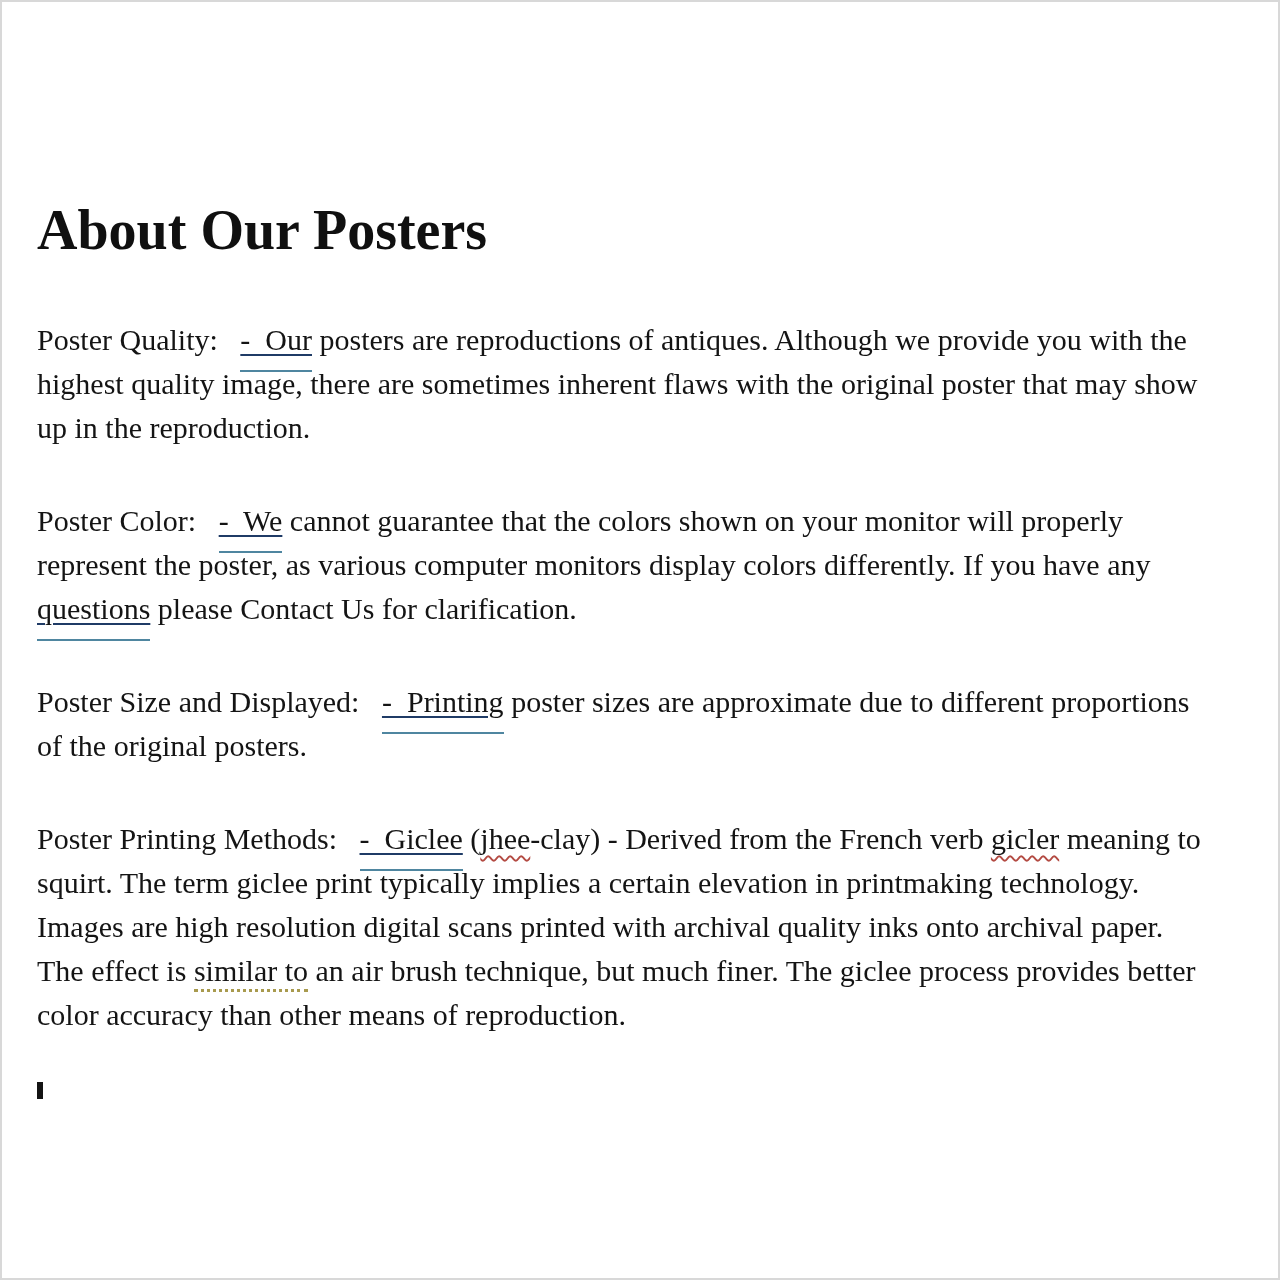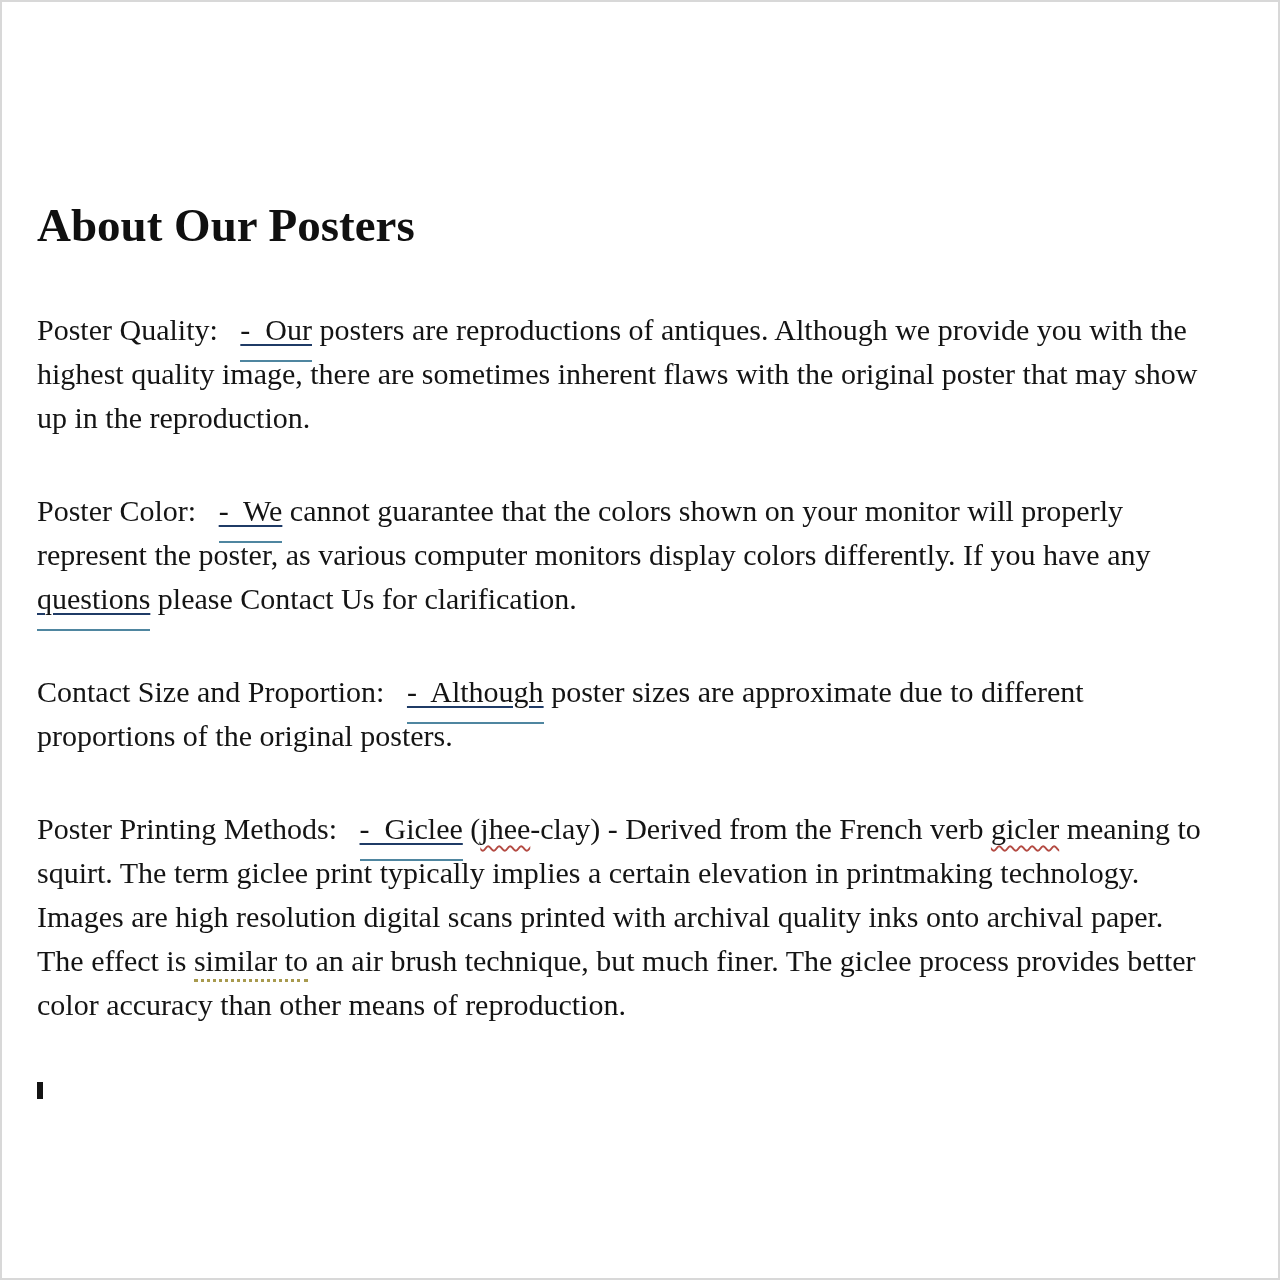--- a/index.html
+++ b/index.html
@@ -17,21 +17,21 @@
     font-family: "Liberation Serif", "DejaVu Serif", serif;
     color: #141414;
     overflow: hidden;
   }
   #content {
     box-sizing: border-box;
     padding: 196px 72px 0 35px;
   }
   h1.doc-title {
     margin: 0 0 56px 0;
-    font-size: 47px;
+    font-size: 56px;
     font-weight: bold;
     letter-spacing: 0px;
     color: #101010;
   }
   p.para {
     margin: 0 0 49px 0;
     font-size: 30px;
     line-height: 44px;
     white-space: pre-wrap;
   }
@@ -73,18 +73,18 @@
 </style>
 </head>
 <body>
 
 <div id="page">
   <div id="content">
     <h1 class="doc-title">About Our Posters</h1>
     <div id="paragraphs">
         <p class="para"><span class="run-bold">Poster Quality:</span><span class="run-plain">   </span><span class="run-grammar">-  Our</span><span class="run-plain"> posters are reproductions of antiques. Although we provide you with the highest quality image, there are sometimes inherent flaws with the original poster that may show up in the reproduction.</span></p>
         <p class="para"><span class="run-bold">Poster Color:</span><span class="run-plain">   </span><span class="run-grammar">-  We</span><span class="run-plain"> cannot guarantee that the colors shown on your monitor will properly represent the poster, as various computer monitors display colors differently. If you have any </span><span class="run-grammar">questions</span><span class="run-plain"> please Contact Us for clarification.</span></p>
-        <p class="para"><span class="run-bold">Contact Size and Proportion:</span><span class="run-plain">   </span><span class="run-grammar">-  Although</span><span class="run-plain"> poster sizes are approximate due to different proportions of the original posters.</span></p>
+        <p class="para"><span class="run-bold">Poster Size and Displayed:</span><span class="run-plain">   </span><span class="run-grammar">-  Printing</span><span class="run-plain"> poster sizes are approximate due to different proportions of the original posters.</span></p>
         <p class="para"><span class="run-bold">Poster Printing Methods:</span><span class="run-plain">   </span><span class="run-grammar">-  Giclee</span><span class="run-plain"> (</span><span class="run-spell">jhee</span><span class="run-plain">-clay) - Derived from the French verb </span><span class="run-spell">gicler</span><span class="run-plain"> meaning to squirt. The term giclee print typically implies a certain elevation in printmaking technology. Images are high resolution digital scans printed with archival quality inks onto archival paper. The effect is </span><span class="run-refine">similar to</span><span class="run-plain"> an air brush technique, but much finer. The giclee process provides better color accuracy than other means of reproduction.</span></p>
       </div>
   </div>
   <div id="cursor-mark"></div>
 </div>
 
 </body></html>

